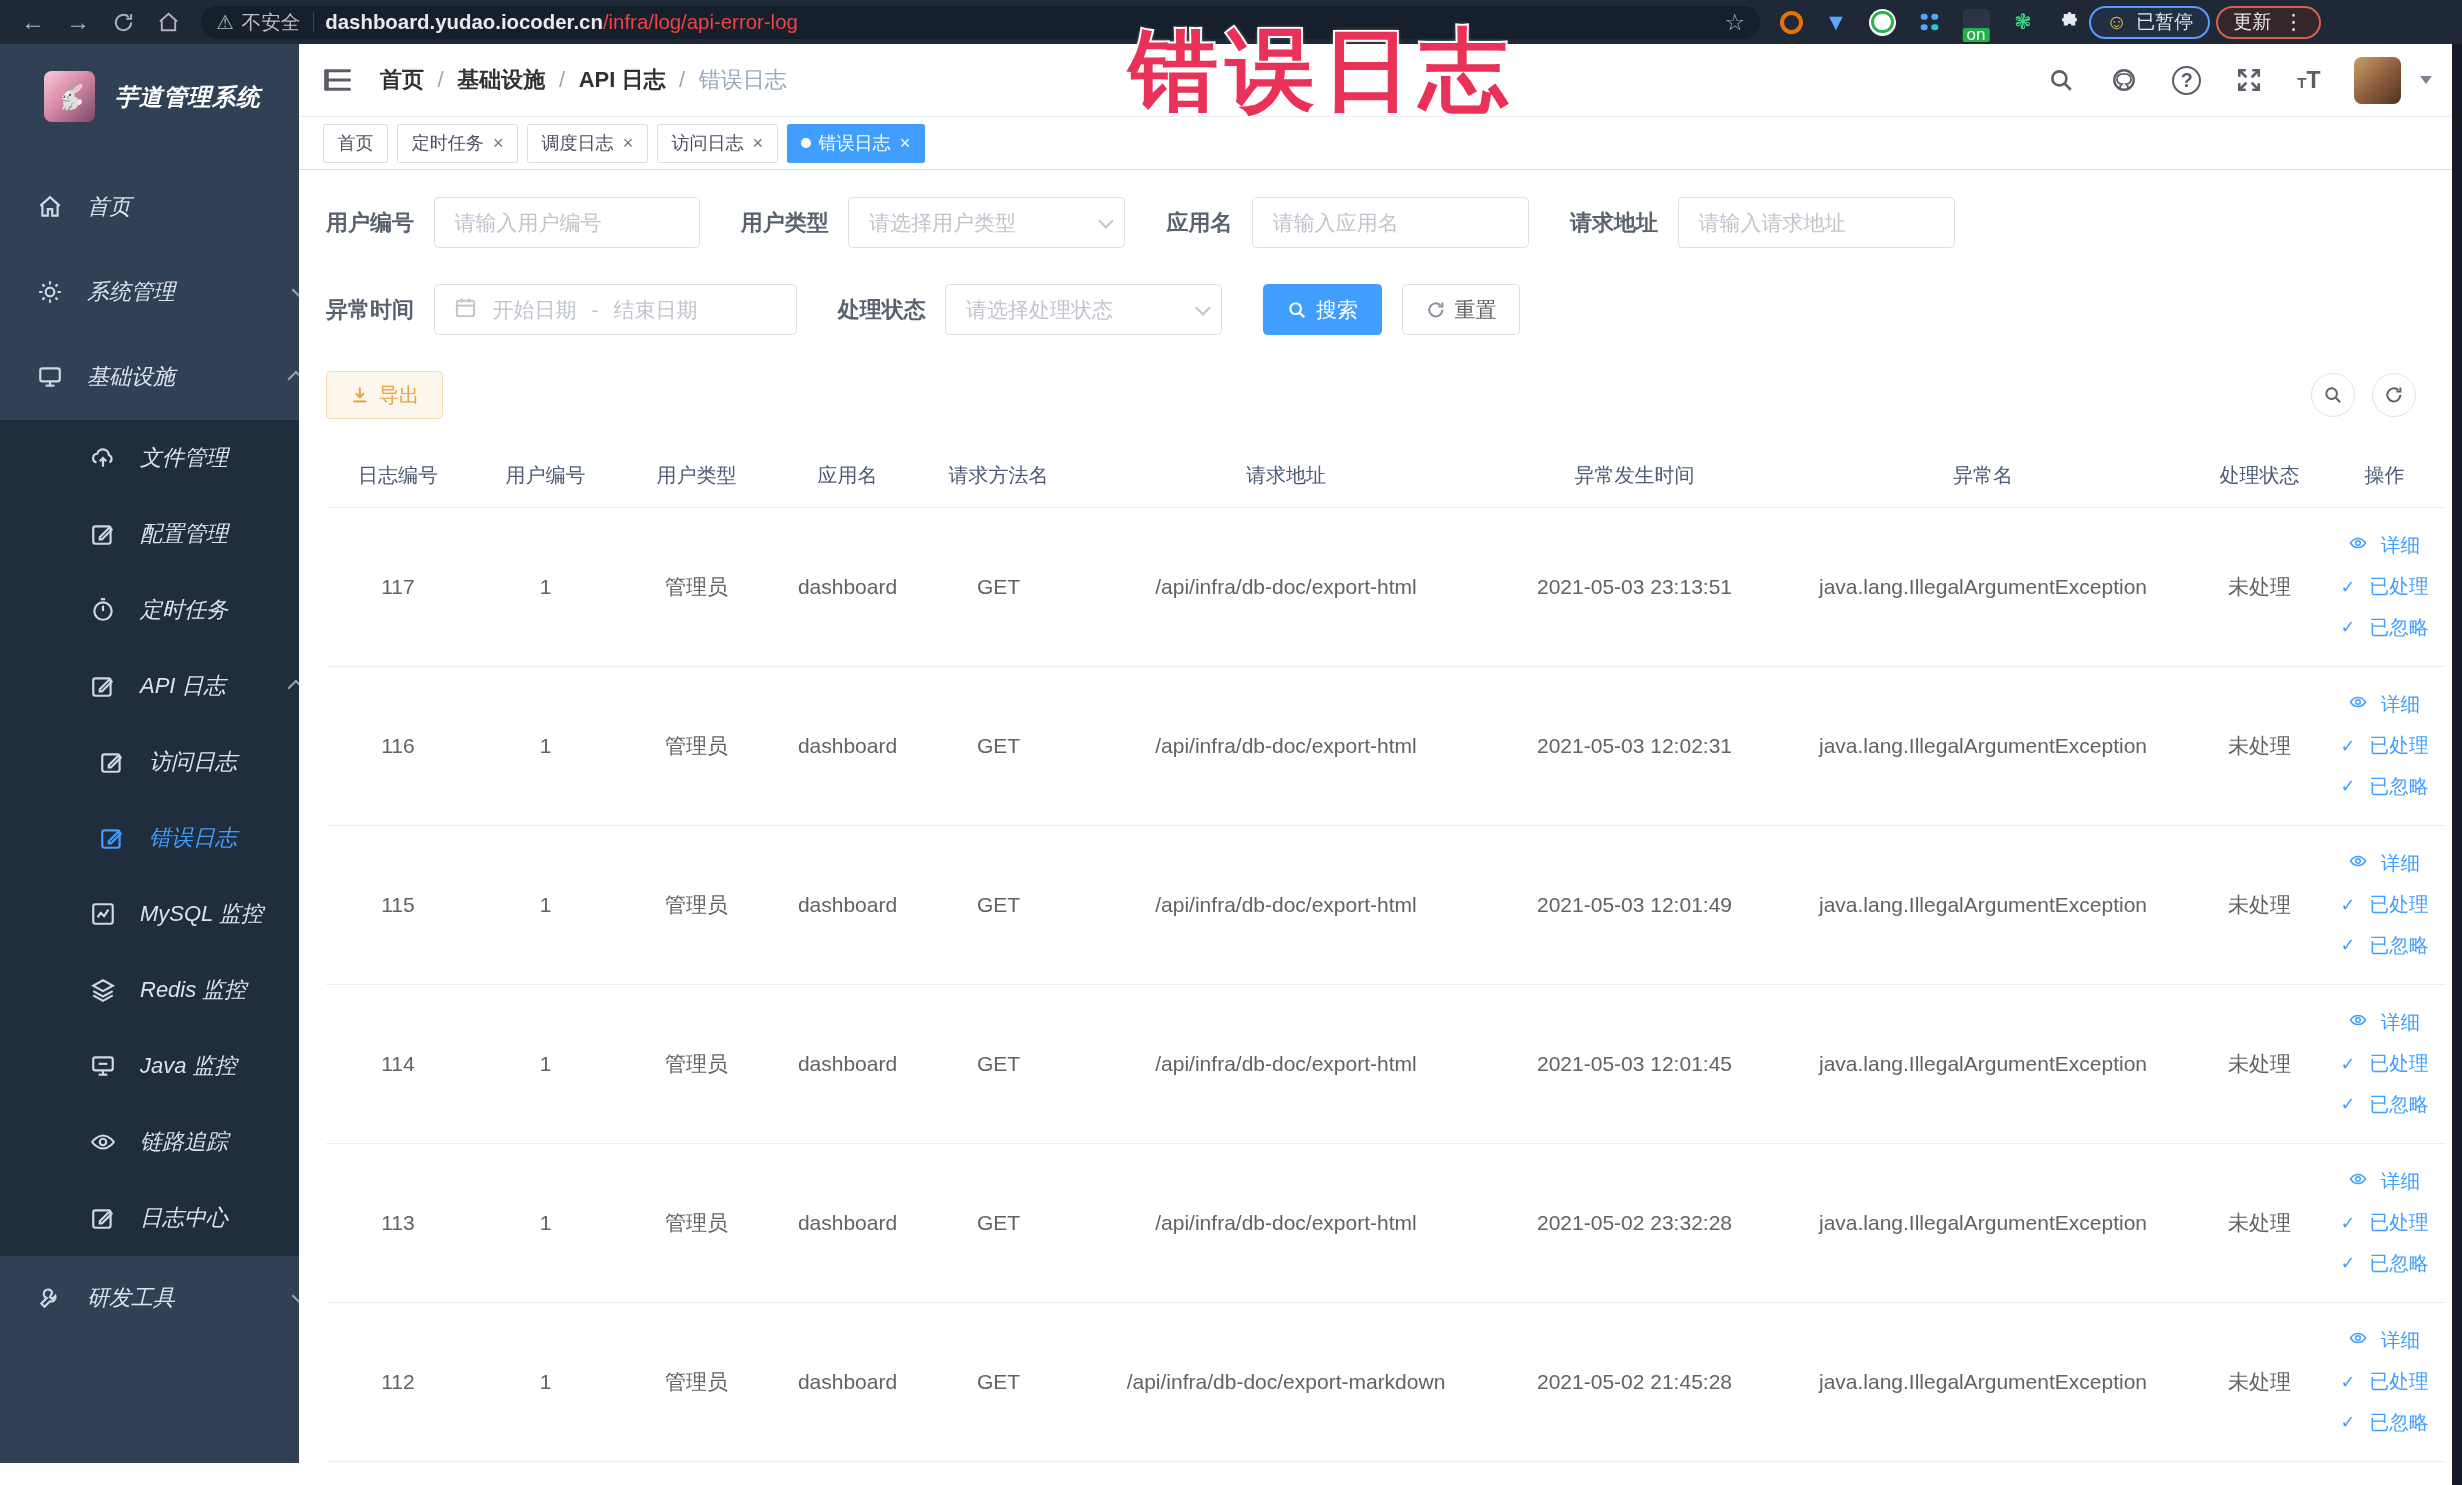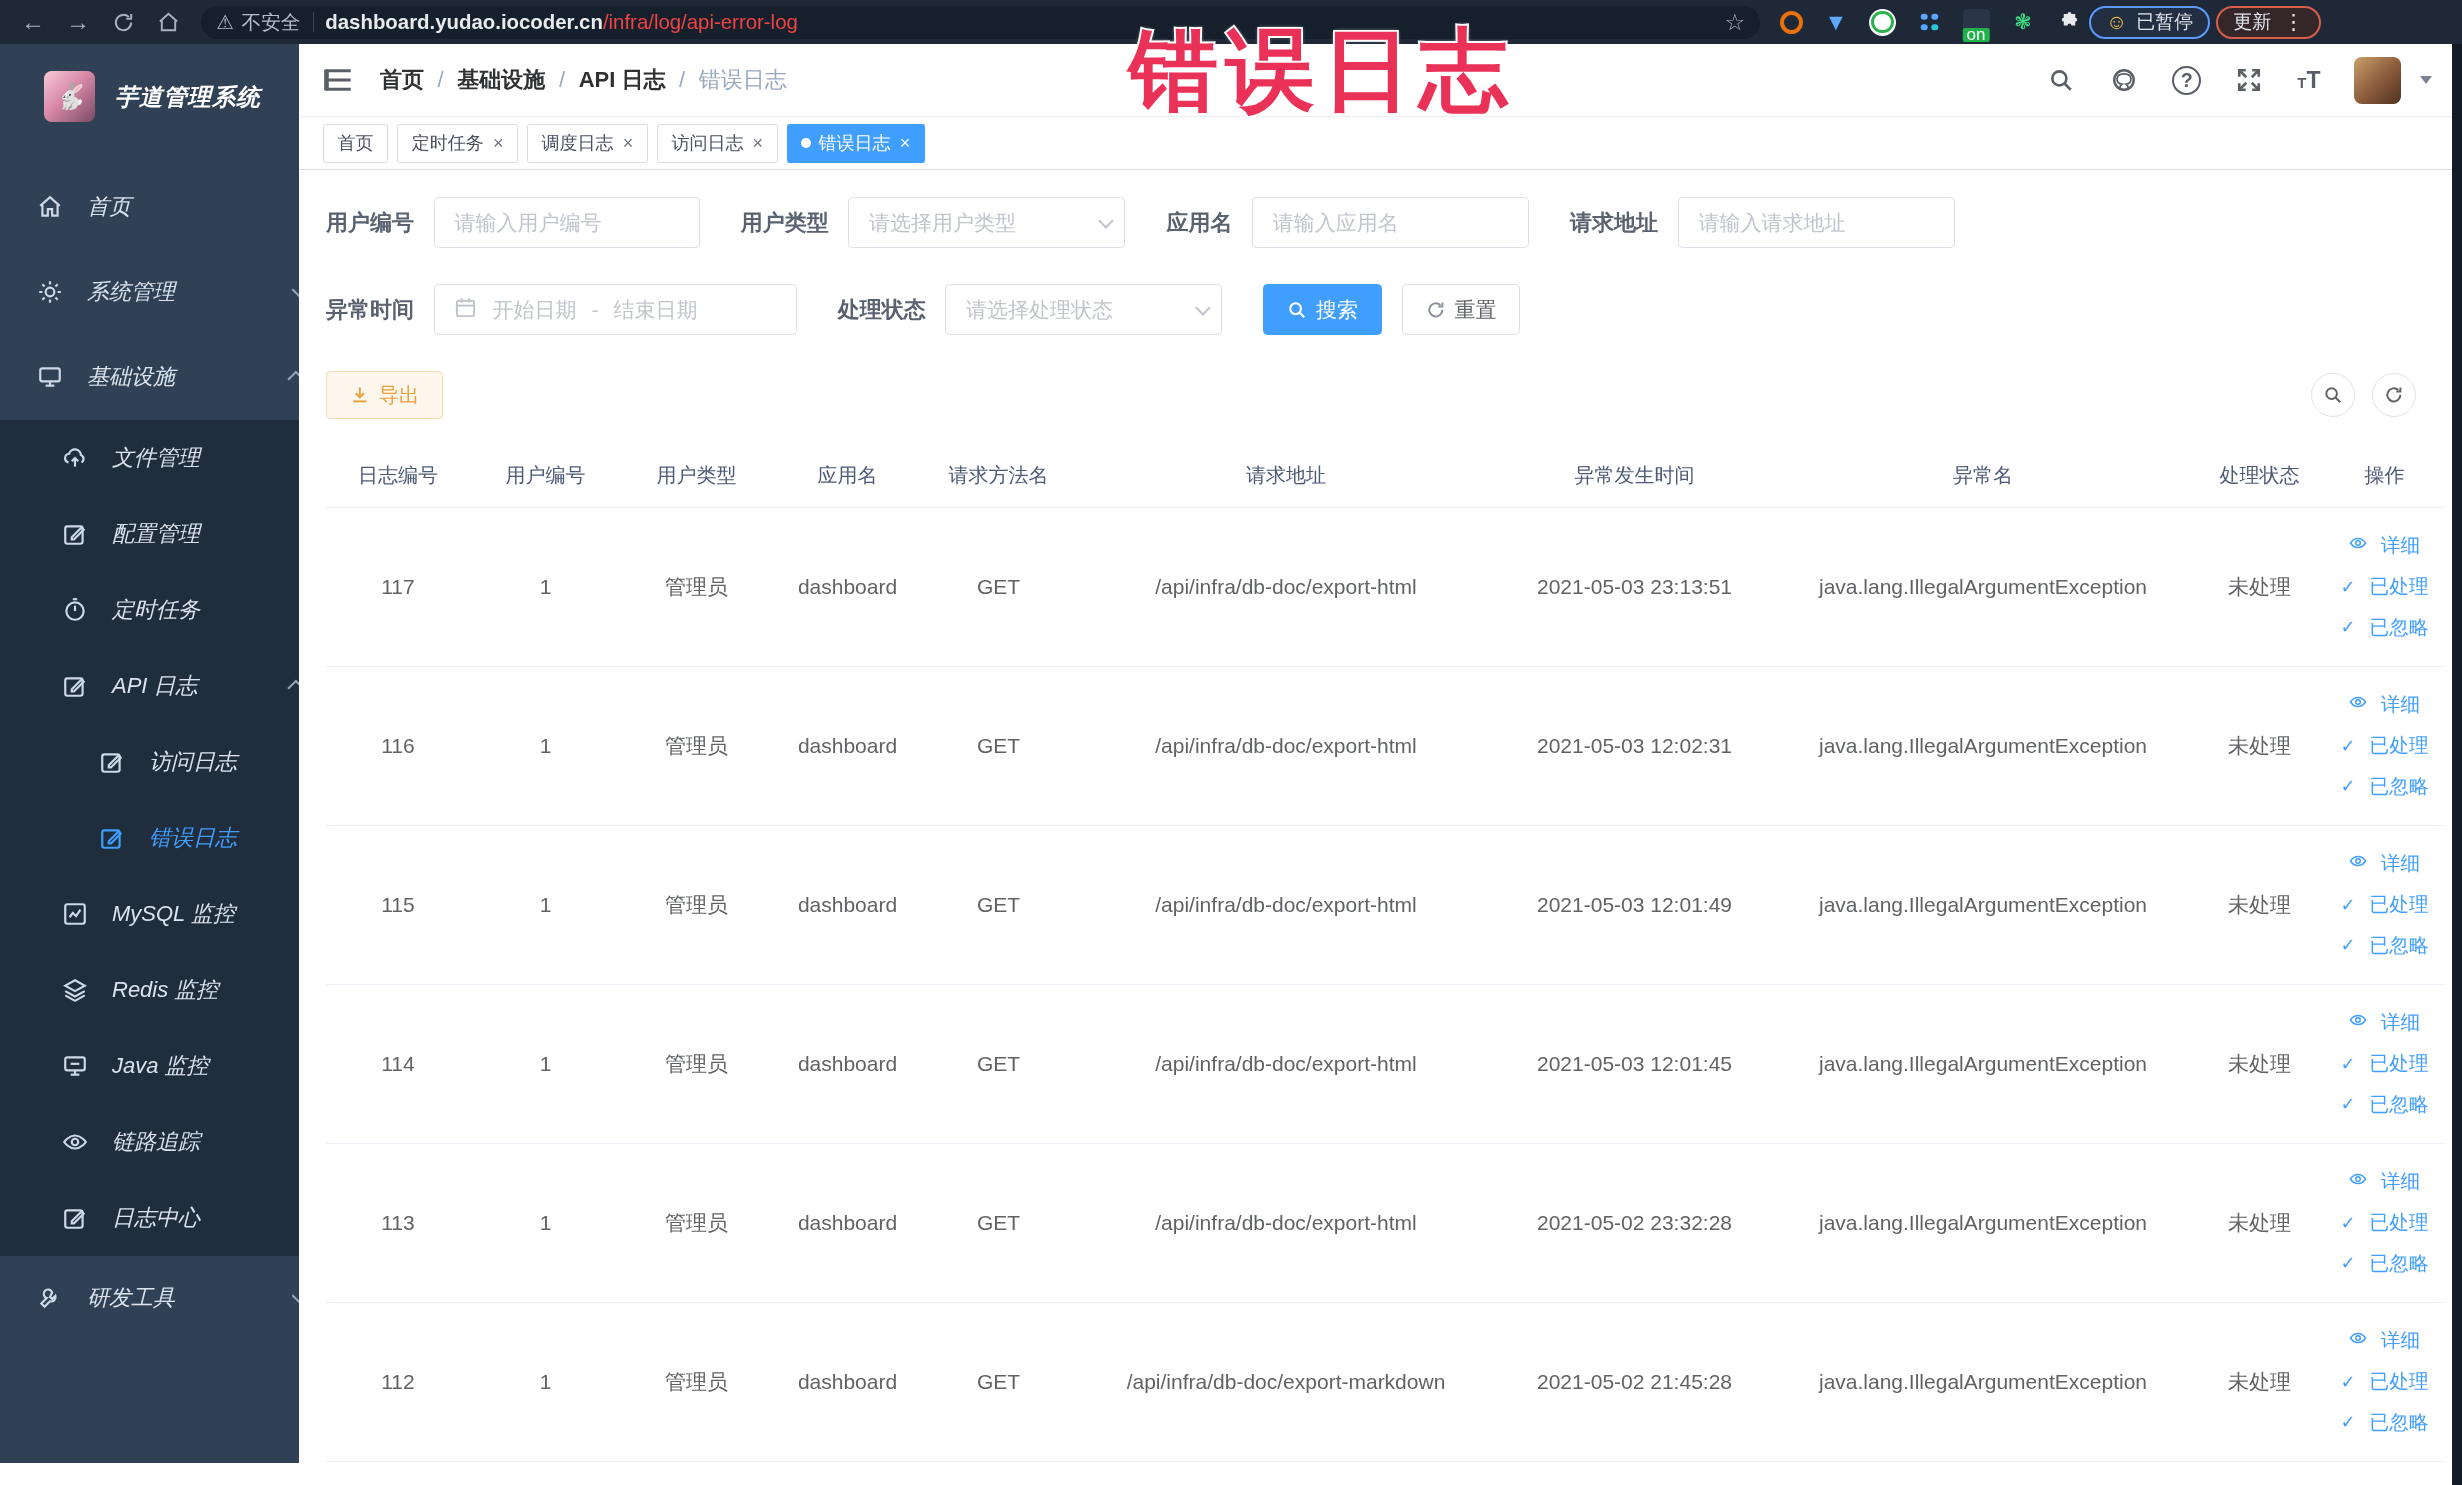--- a/index.html
+++ b/index.html
@@ -49,21 +49,21 @@
     background:linear-gradient(135deg,#f7c9d8 0%,#d98aa8 45%,#7a4a66 100%); position:relative; }
   .logo-img::after { content:"🐇"; position:absolute; inset:0; display:flex; align-items:center;
     justify-content:center; font-size:26px; color:#fff; }
   .logo-title { color:#ffffff; font-size:23.5px; font-weight:700; letter-spacing:0.8px; }
   .menu { margin-top:19.7px; }
   .mi { display:flex; align-items:center; height:85px; padding:0 30px 0 36px; gap:24px;
     color:#dce3ee; font-size:22px; cursor:pointer; }
   .mi .mi-icon { width:27px; height:27px; display:flex; align-items:center; justify-content:center;
     color:#cfd8e6; font-size:23px; flex:0 0 auto; }
   .mi .mi-icon svg { width:26px; height:26px; }
-  .mi.d1 { background:#1f2d3d; height:76px; padding-left:61px; }
+  .mi.d1 { background:#1f2d3d; height:76px; padding-left:89px; }
   .mi.d2 { background:#1f2d3d; height:76px; padding-left:98px; }
   .mi.active, .mi.active .mi-icon { color:#409EFF; }
   .chev { margin-left:auto; width:12px; height:12px; border-right:2.3px solid #9aa7b9;
     border-bottom:2.3px solid #9aa7b9; flex:0 0 auto; }
   .chev.down { transform:rotate(45deg) translateY(-3px); }
   .chev.up { transform:rotate(-135deg) translateY(-3px); }
 
   
   .main { flex:1 1 auto; display:flex; flex-direction:column; background:#fff; min-width:0; }
   .navbar { height:73px; display:flex; align-items:center; padding:0 30px 0 24px;

